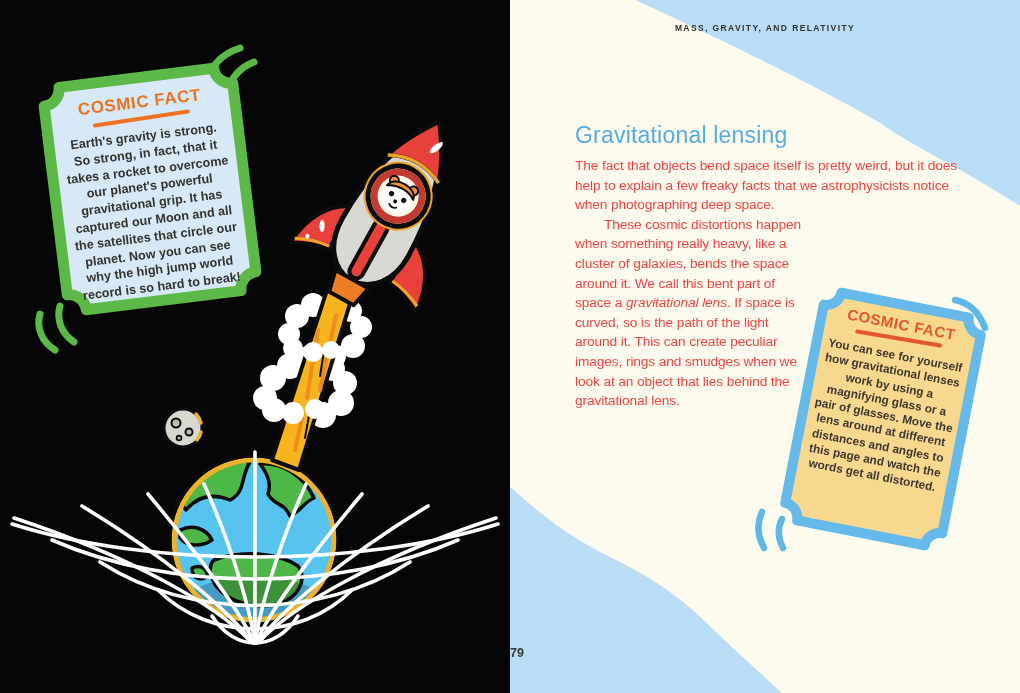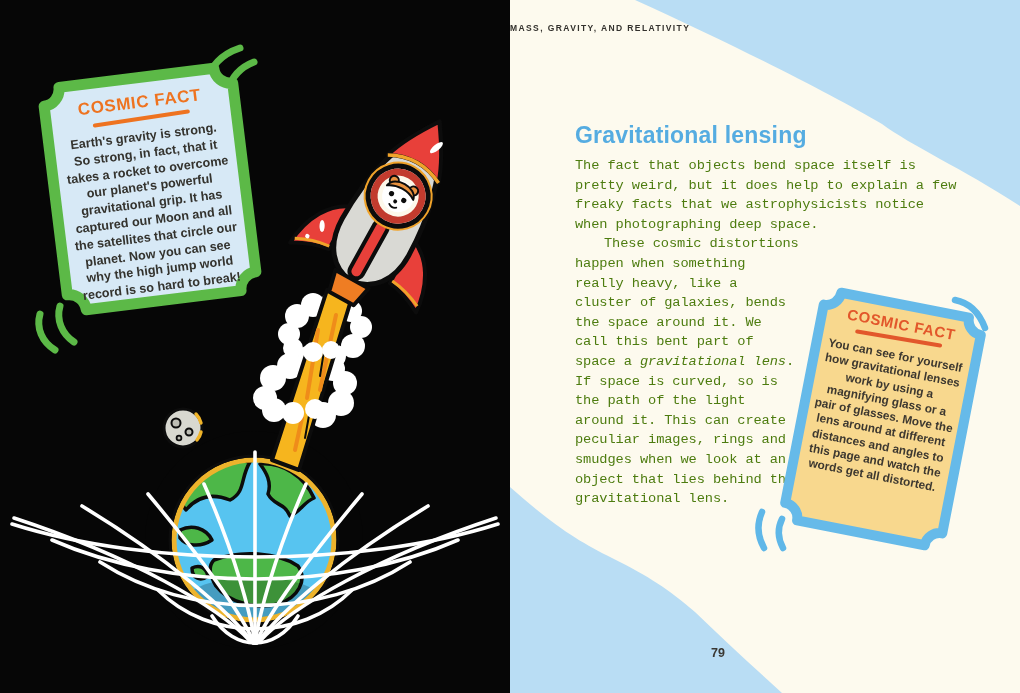--- a/index.html
+++ b/index.html
@@ -22,29 +22,29 @@
   .factbox-green .factbox-title{font-size:17px;color:#ee7320;}
   .factbox-orange .factbox-title{font-size:15px;color:#e2572b;}
   .factbox-underline{height:4px;border-radius:3px;margin:4px auto 8px auto;transform:rotate(-1.5deg);}
   .factbox-green .factbox-underline{width:98px;background:#ee7320;}
   .factbox-orange .factbox-underline{width:88px;background:#e2572b;}
   .factbox-text{margin:0;font-weight:bold;}
   .factbox-green .factbox-text{font-size:12.6px;line-height:16.8px;color:#34332e;}
   .factbox-orange .factbox-text{font-size:11.8px;line-height:15.3px;color:#3d3830;}
 
   
-  .running-head{position:absolute;left:0;top:23px;width:510px;
+  .running-head{position:absolute;left:0;top:23px;width:510px;text-align:center;
     font-size:8.5px;font-weight:bold;letter-spacing:1.4px;color:#33312d;}
-  .heading{position:absolute;left:65px;top:122px;margin:0;font-size:23px;font-weight:700;
+  .heading{position:absolute;left:65px;top:122px;margin:0;font-size:23px;font-weight:400;
     color:#55ace1;letter-spacing:0.2px;}
   .bodytext{position:absolute;left:65px;top:156px;width:382px;}
-  .bodytext p{margin:0;font-size:13.7px;line-height:19.6px;color:#4d7c0f;letter-spacing:-0.1px;font-family:Liberation Mono, monospace;}
+  .bodytext p{margin:0;font-size:13.7px;line-height:19.6px;color:#ef4444;letter-spacing:-0.1px;}
   .bodytext p.indent{text-indent:29px;}
   .bodytext p.narrow{width:226px;}
-  .page-number{position:absolute;left:0;top:646px;width:416px;text-align:center;
+  .page-number{position:absolute;left:0;top:646px;width:416px;
     font-size:12.5px;font-weight:bold;color:#3a3833;}
 </style>
 </head>
 <body>
 
 <div class="spread">
 
   <div class="page page-left">
     <svg class="art" viewBox="0 0 510 693">
 

